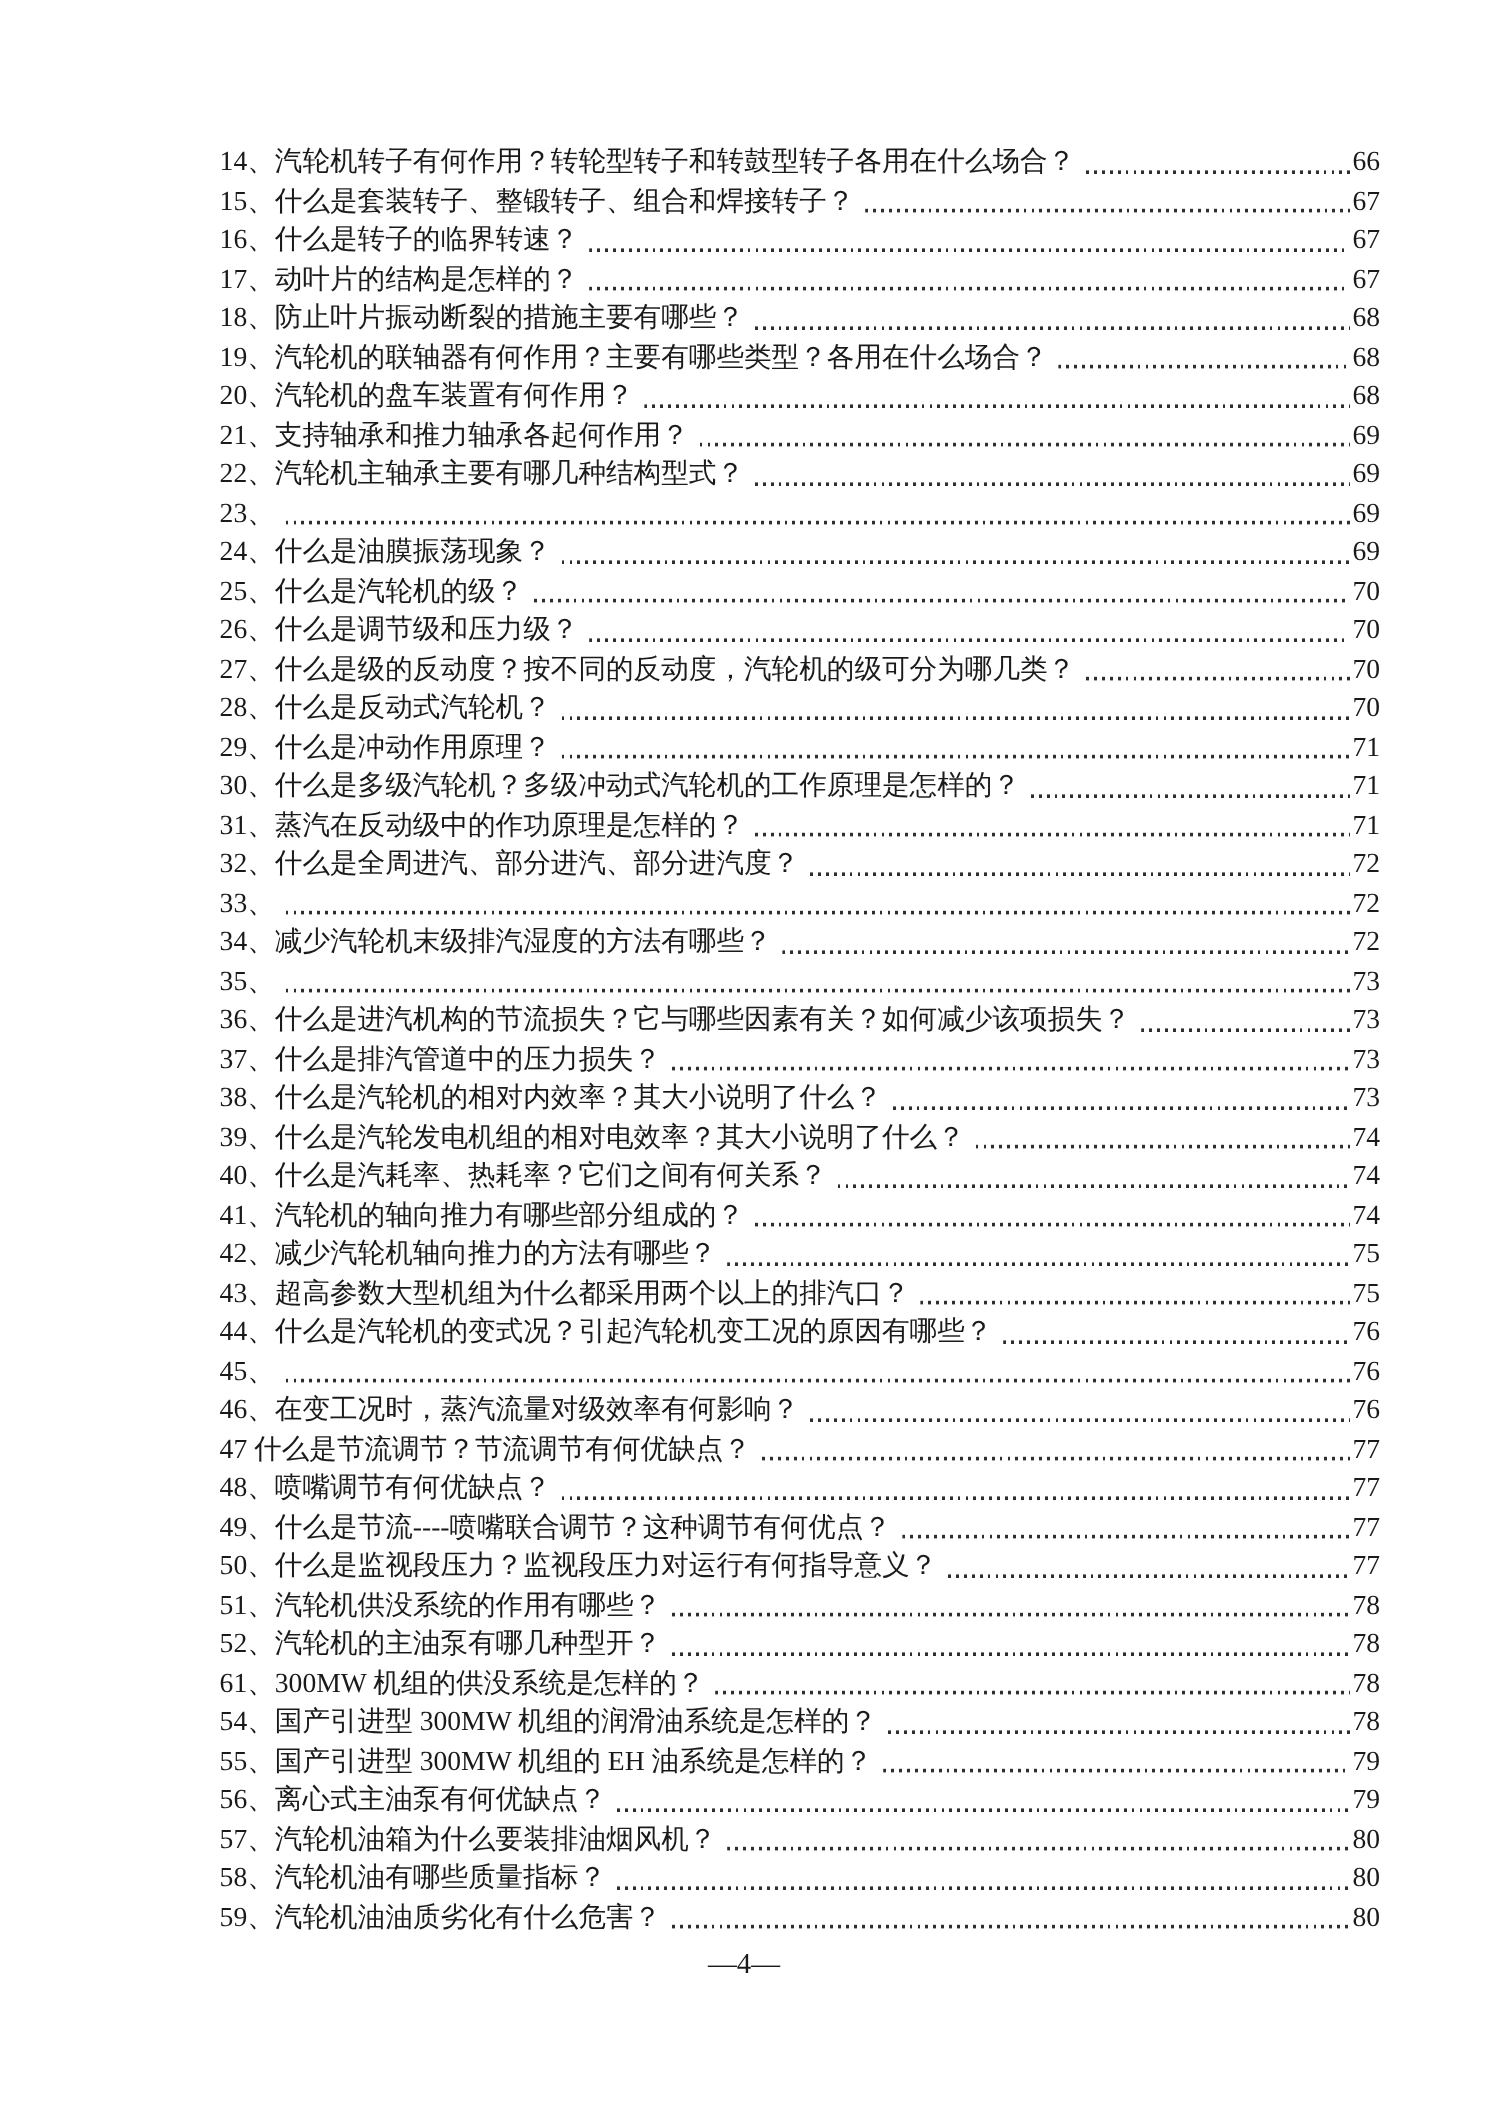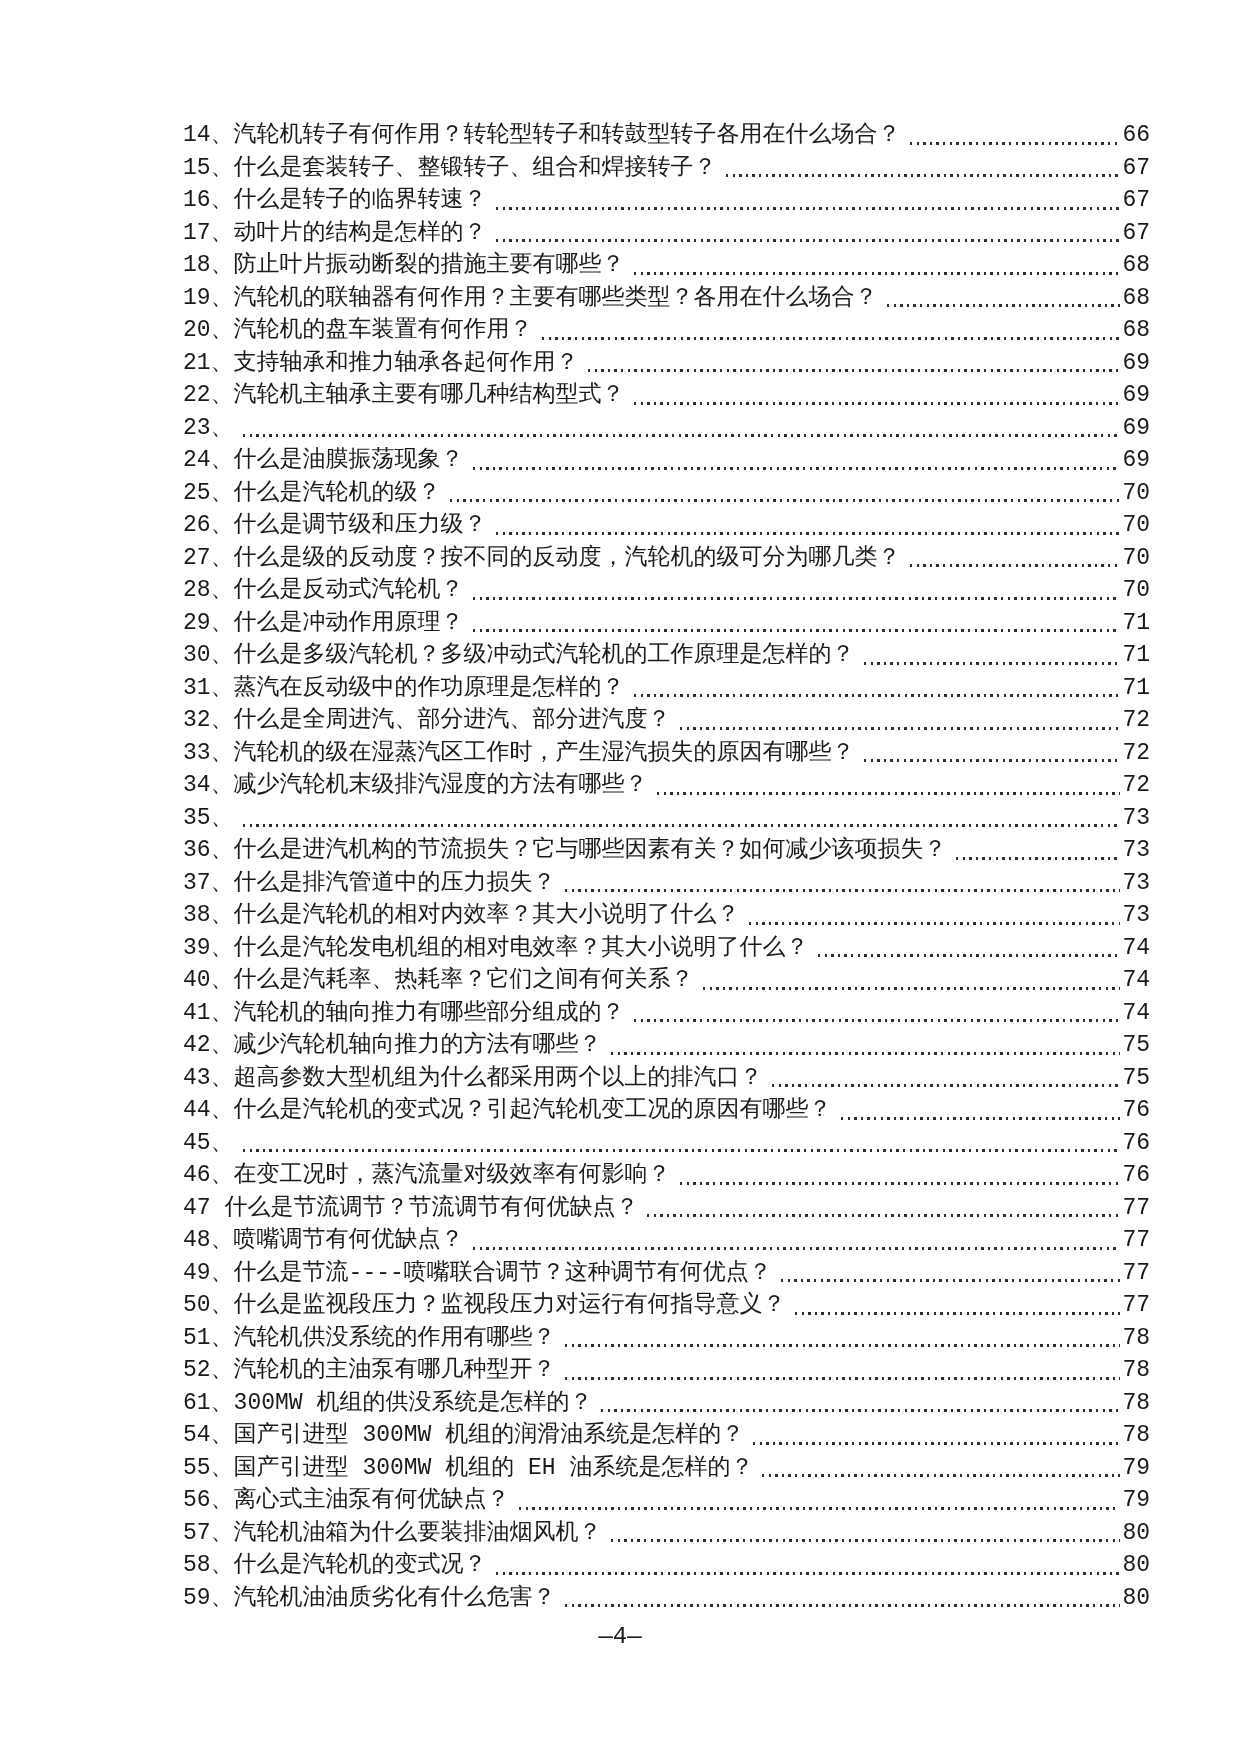--- a/index.html
+++ b/index.html
@@ -6,21 +6,21 @@
     margin: 0;
     padding: 0;
     background: #e8e8e8;
   }
   .page {
     position: relative;
     width: 1240px;
     height: 1754px;
     margin: 0 auto;
     background: #ffffff;
-    font-family: Liberation Mono, monospace;
+    font-family: Liberation Serif, serif;
     color: #1a1a1a;
     overflow: hidden;
   }
   .toc {
     position: absolute;
     left: 183px;
     top: 119px;
     width: 967px;
   }
   .entry {
@@ -194,21 +194,20 @@
 
     <div class="entry">
       <span class="num">32、</span>
       <span class="title">什么是全周进汽、部分进汽、部分进汽度？</span>
       <span class="leader"></span>
       <span class="pagenum">72</span>
     </div>
 
     <div class="entry">
       <span class="num">33、</span>
-      <span class="title">汽轮机的级在湿蒸汽区工作时，产生湿汽损失的原因有哪些？</span>
       <span class="leader"></span>
       <span class="pagenum">72</span>
     </div>
 
     <div class="entry">
       <span class="num">34、</span>
       <span class="title">减少汽轮机末级排汽湿度的方法有哪些？</span>
       <span class="leader"></span>
       <span class="pagenum">72</span>
     </div>
@@ -367,21 +366,21 @@
 
     <div class="entry">
       <span class="num">57、</span>
       <span class="title">汽轮机油箱为什么要装排油烟风机？</span>
       <span class="leader"></span>
       <span class="pagenum">80</span>
     </div>
 
     <div class="entry">
       <span class="num">58、</span>
-      <span class="title">什么是汽轮机的变式况？</span>
+      <span class="title">汽轮机油有哪些质量指标？</span>
       <span class="leader"></span>
       <span class="pagenum">80</span>
     </div>
 
     <div class="entry">
       <span class="num">59、</span>
       <span class="title">汽轮机油油质劣化有什么危害？</span>
       <span class="leader"></span>
       <span class="pagenum">80</span>
     </div>

